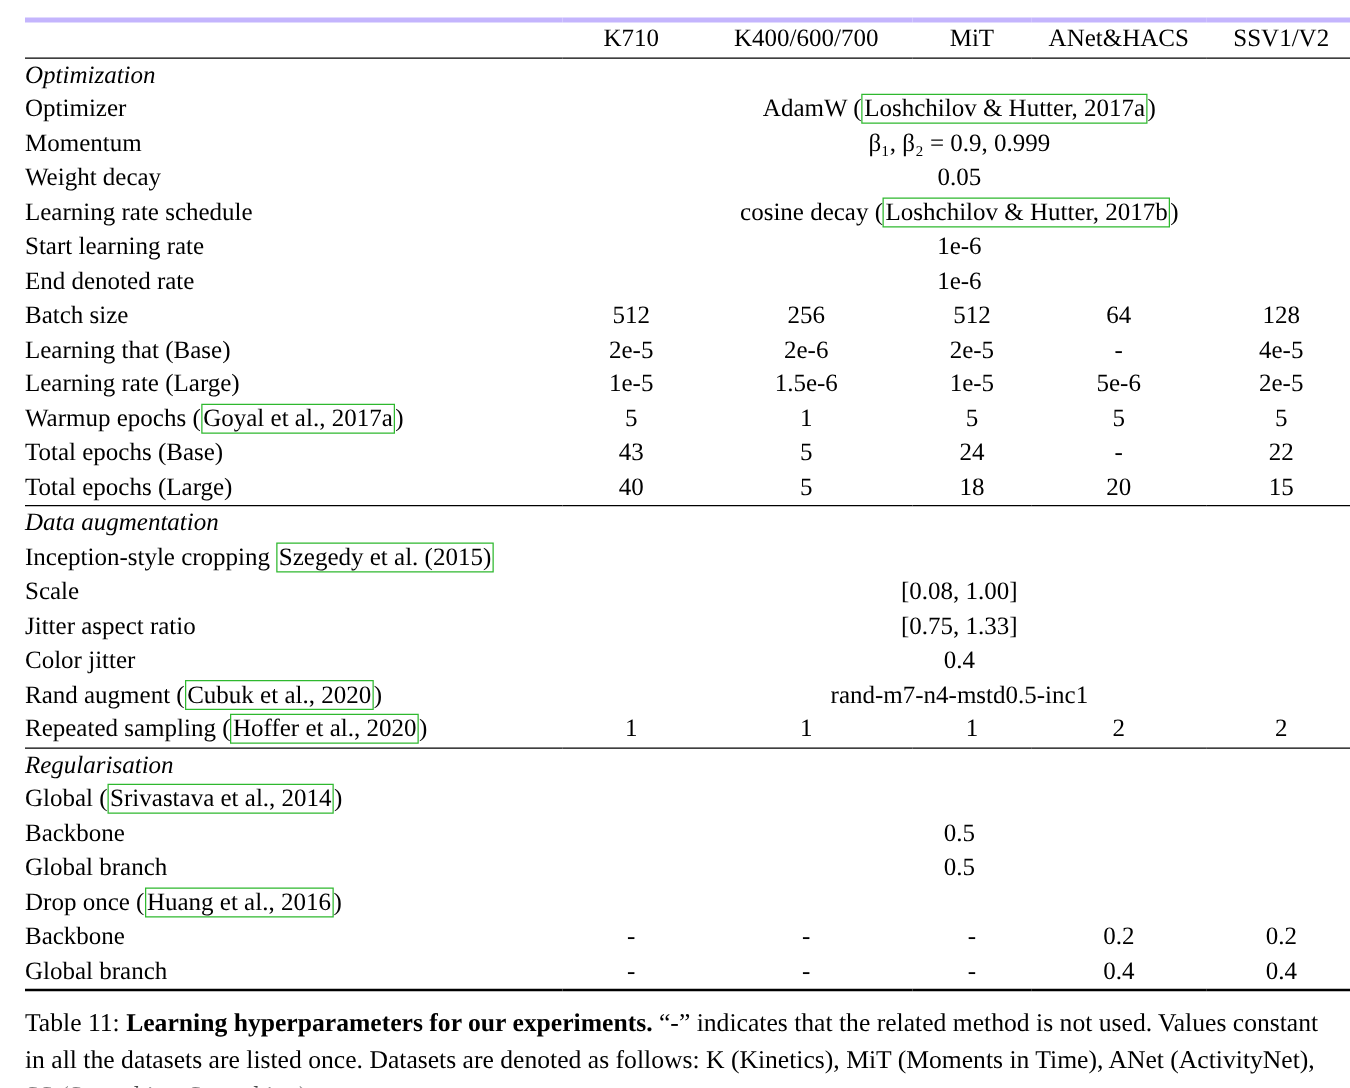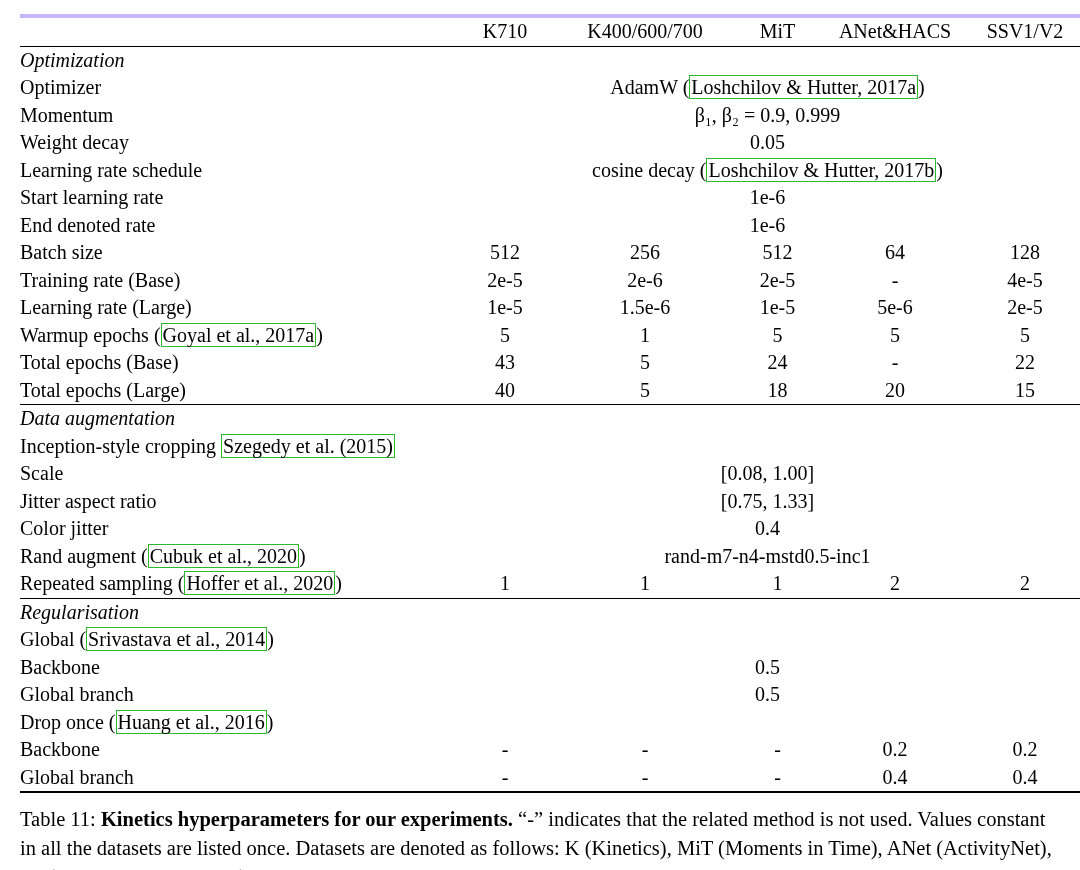--- a/index.html
+++ b/index.html
@@ -121,21 +121,21 @@
       </tr>
       <tr>
         <td class="label">Batch size</td>
         <td class="num">512</td>
         <td class="num">256</td>
         <td class="num">512</td>
         <td class="num">64</td>
         <td class="num">128</td>
       </tr>
       <tr>
-        <td class="label">Training rate (Base)</td>
+        <td class="label">Learning that (Base)</td>
         <td class="num">2e-5</td>
         <td class="num">2e-6</td>
         <td class="num">2e-5</td>
         <td class="num">-</td>
         <td class="num">4e-5</td>
       </tr>
       <tr>
         <td class="label">Learning rate (Large)</td>
         <td class="num">1e-5</td>
         <td class="num">1.5e-6</td>
@@ -245,17 +245,17 @@
         <td class="num">-</td>
         <td class="num">-</td>
         <td class="num">0.4</td>
         <td class="num">0.4</td>
       </tr>
     </tbody>
   </table>
 
   <div class="caption">
     <span>Table 11:</span>
-    <b>Kinetics hyperparameters for our experiments.</b>
+    <b>Learning hyperparameters for our experiments.</b>
     <span>“-” indicates that the related method is not used. Values constant in all the datasets are listed once. Datasets are denoted as follows: K (Kinetics), MiT (Moments in Time), ANet (ActivityNet), SS (Something-Something).</span>
   </div>
 
 </div>
 
 </body></html>

